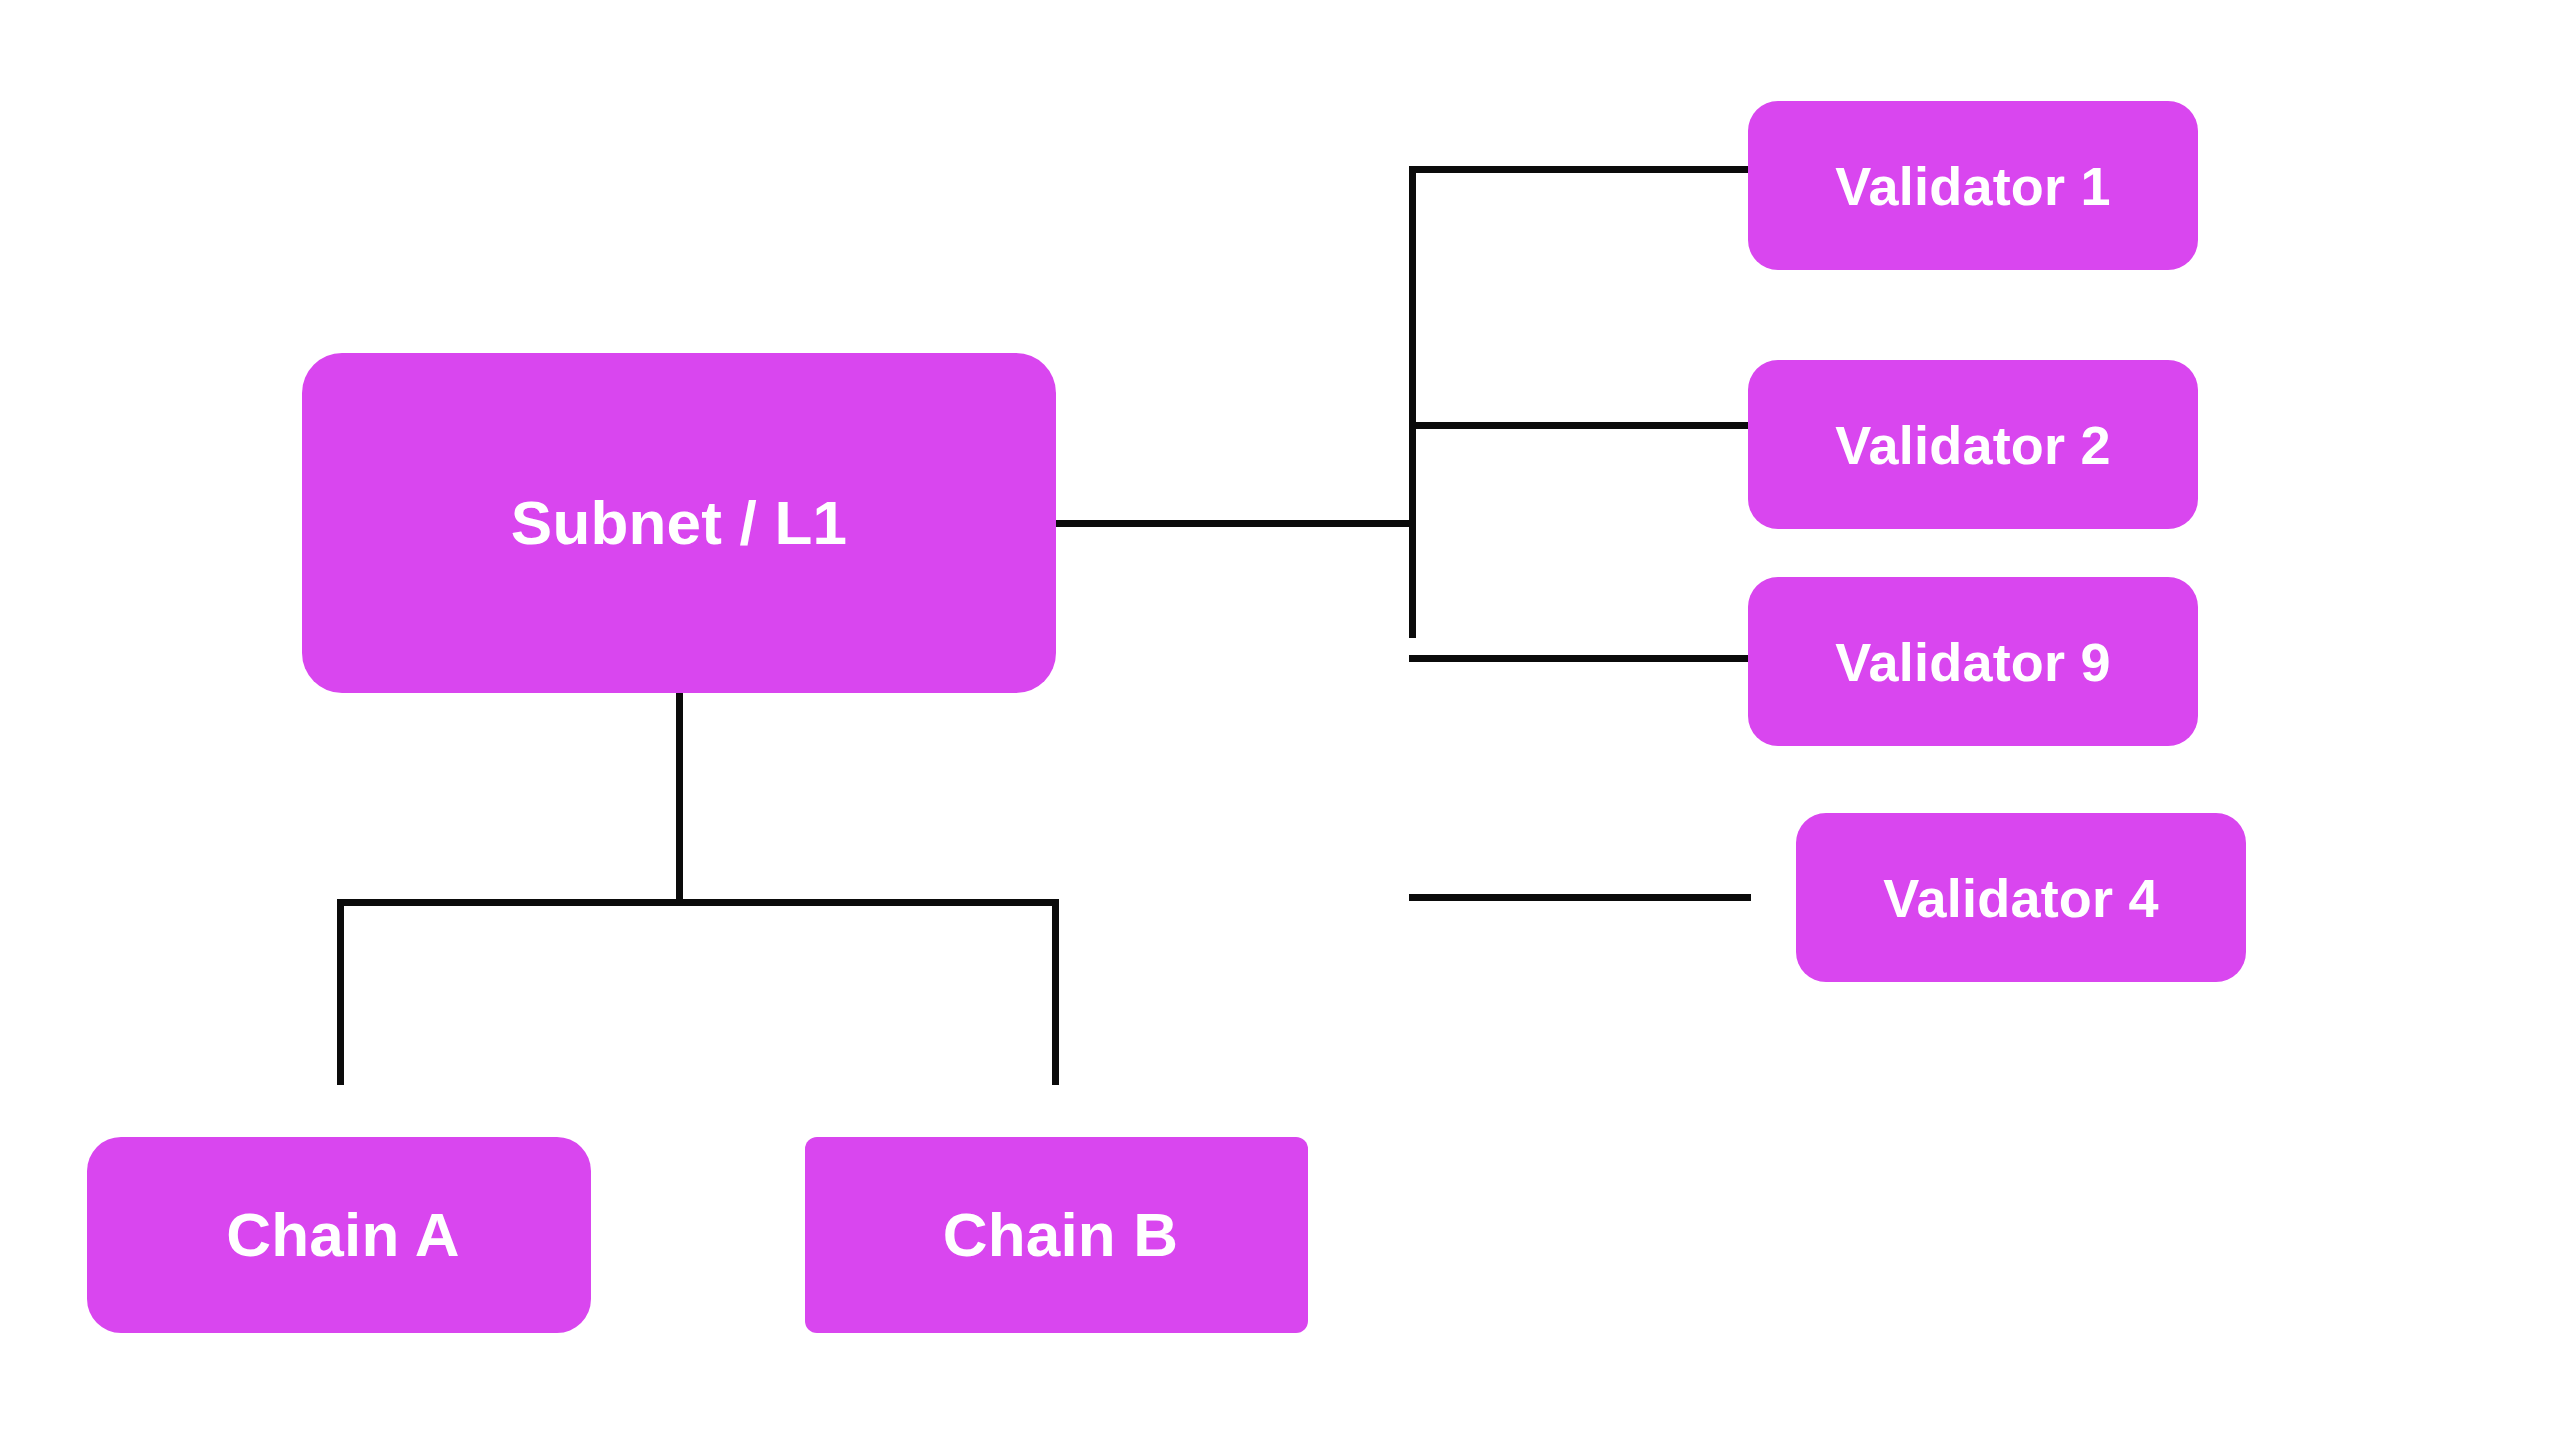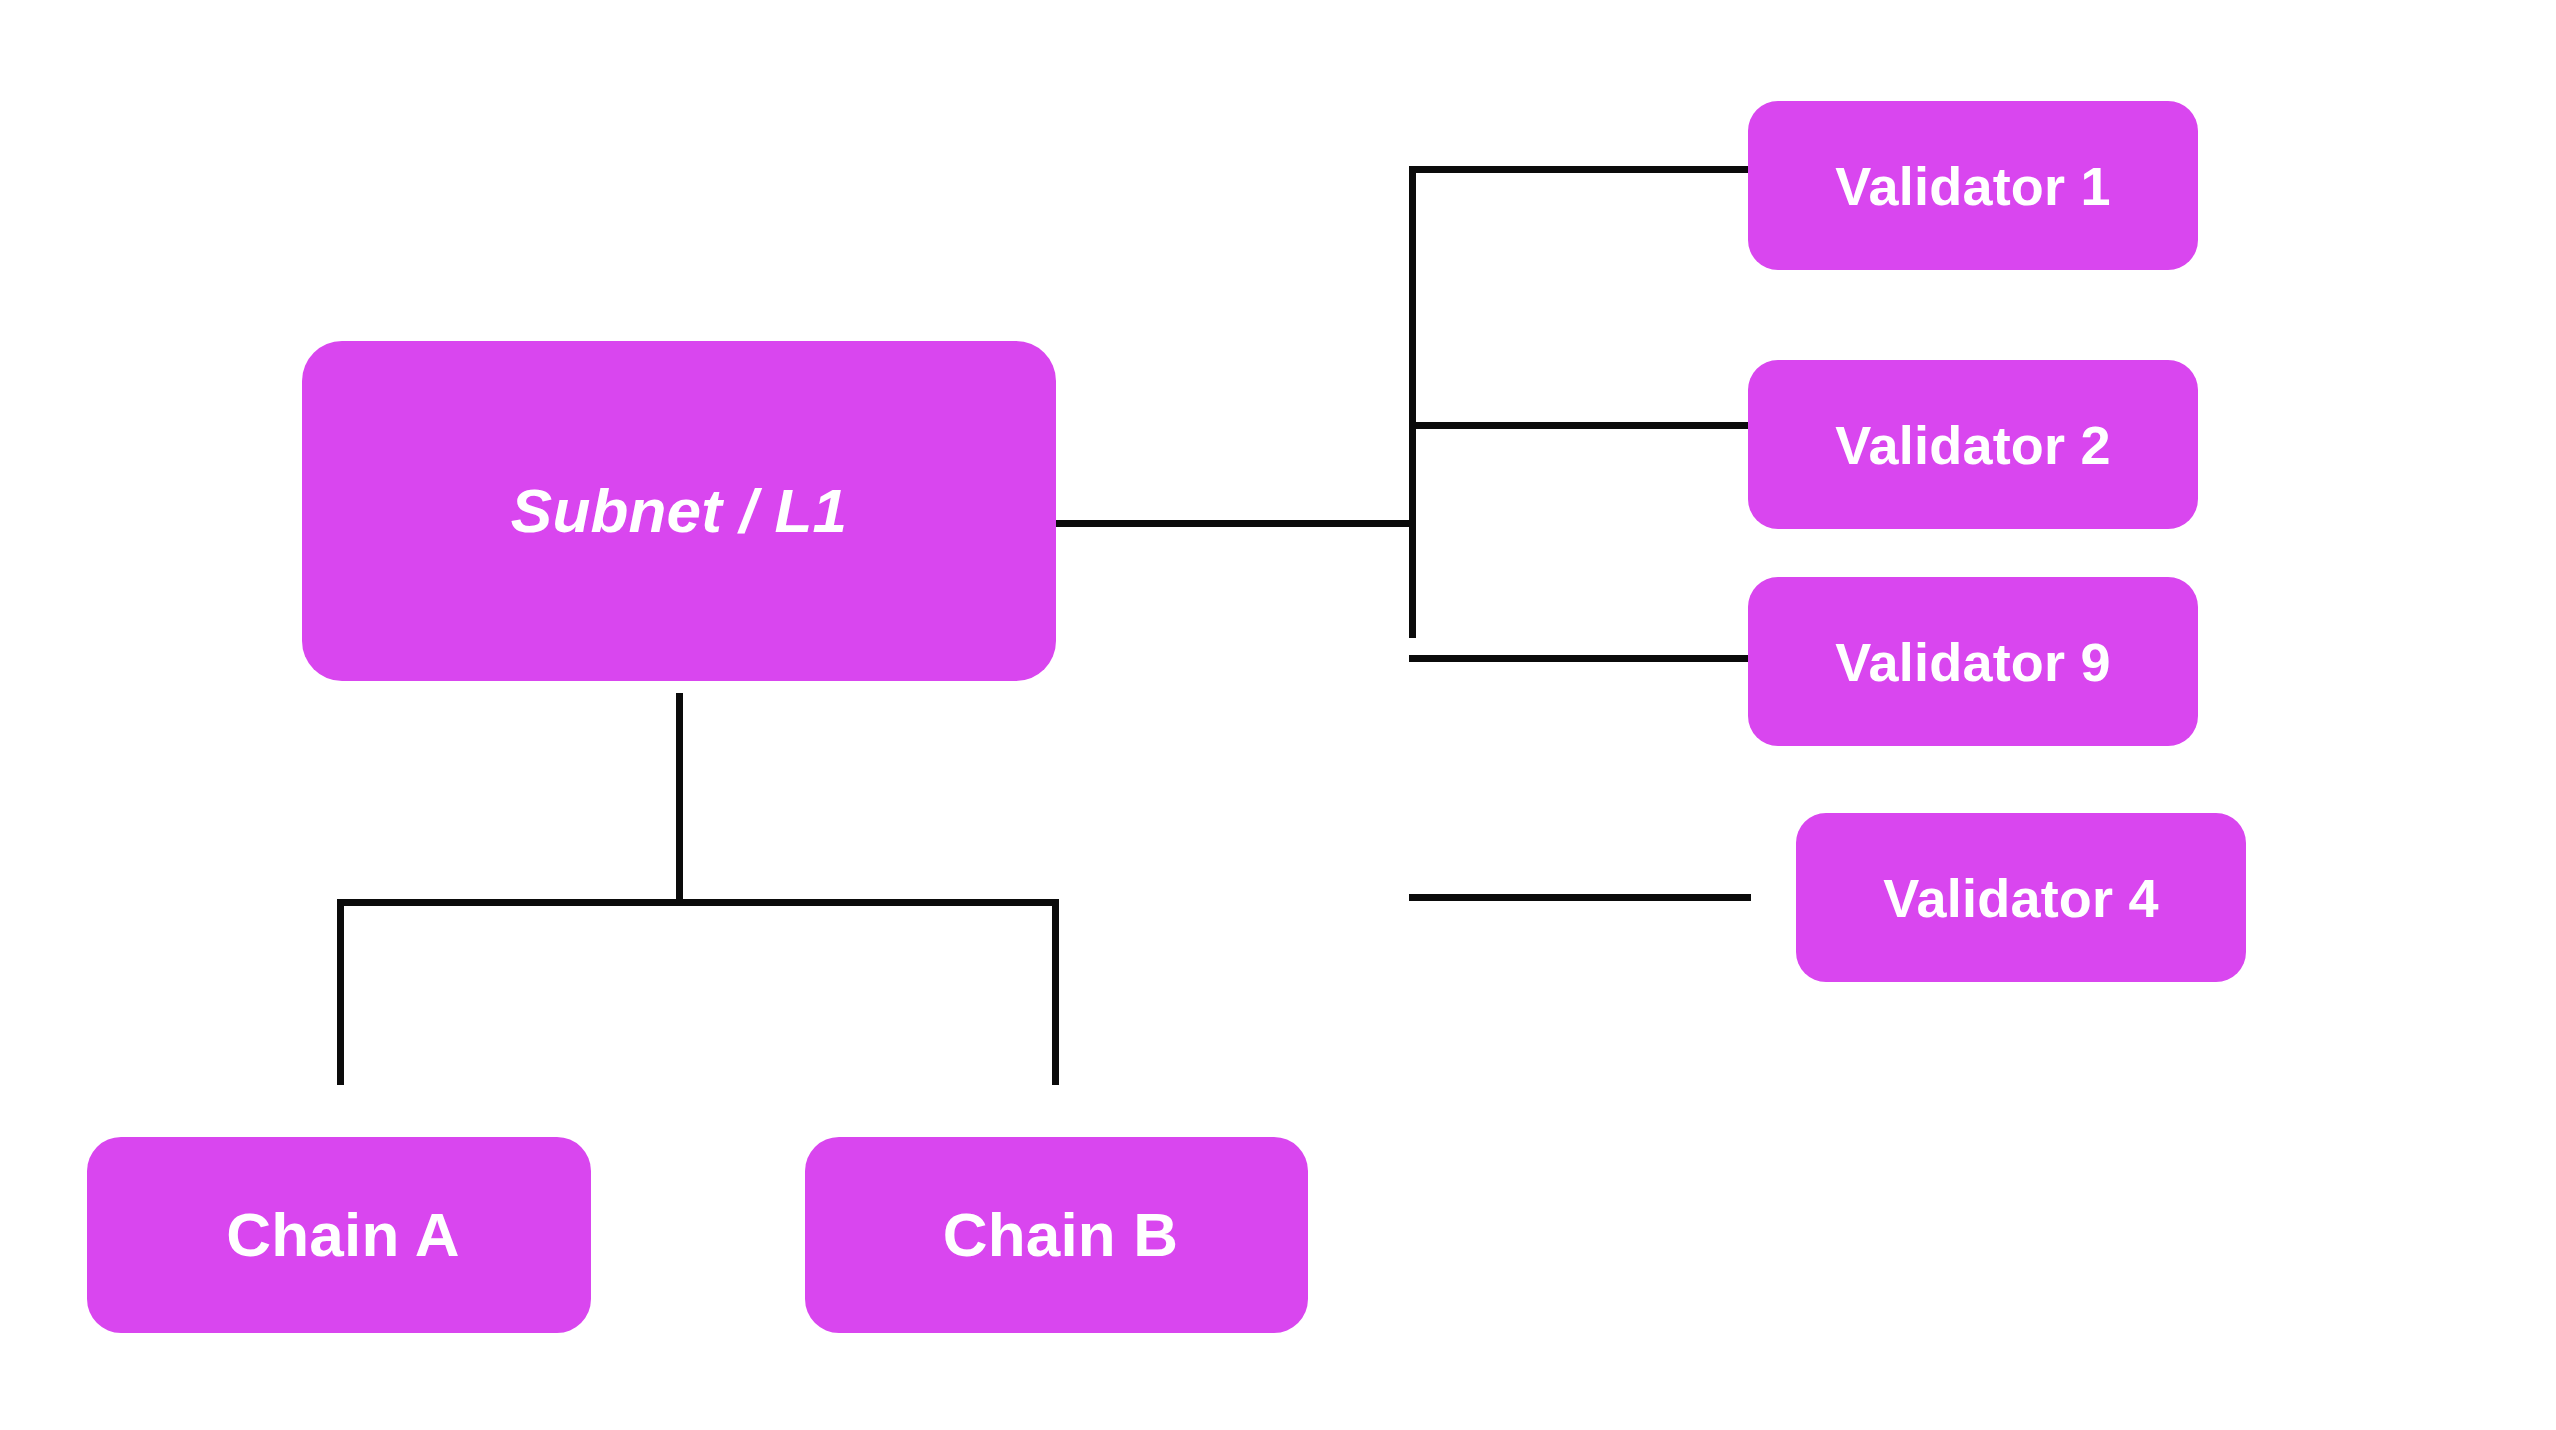--- a/index.html
+++ b/index.html
@@ -35,40 +35,39 @@
   }
   .node-label {
     color: #ffffff;
     font-weight: 700;
     white-space: nowrap;
   }
 
   
   .node--root {
     left: 302px;
-    top: 341px;
+    top: 353px;
     width: 754px;
     height: 340px;
     border-radius: 40px;
     font-size: 62px;
-    font-style: italic;
   }
   .node--root .node-label { font-size: 62px; }
 
   
   .node--chain {
     top: 1137px;
     width: 504px;
     height: 196px;
     border-radius: 34px;
     padding-left: 8px;
   }
   .node--chain .node-label { font-size: 62px; }
   .node--chain-a { left: 87px; }
-  .node--chain-b { left: 805px; width: 503px; }
+  .node--chain-b { left: 805px; width: 503px; border-radius: 12px; }
 
   
   .node--validator {
     left: 1748px;
     width: 450px;
     height: 169px;
     border-radius: 30px;
   }
   .node--validator .node-label { font-size: 54px; }
   .node--validator-1 { top: 101px; }

